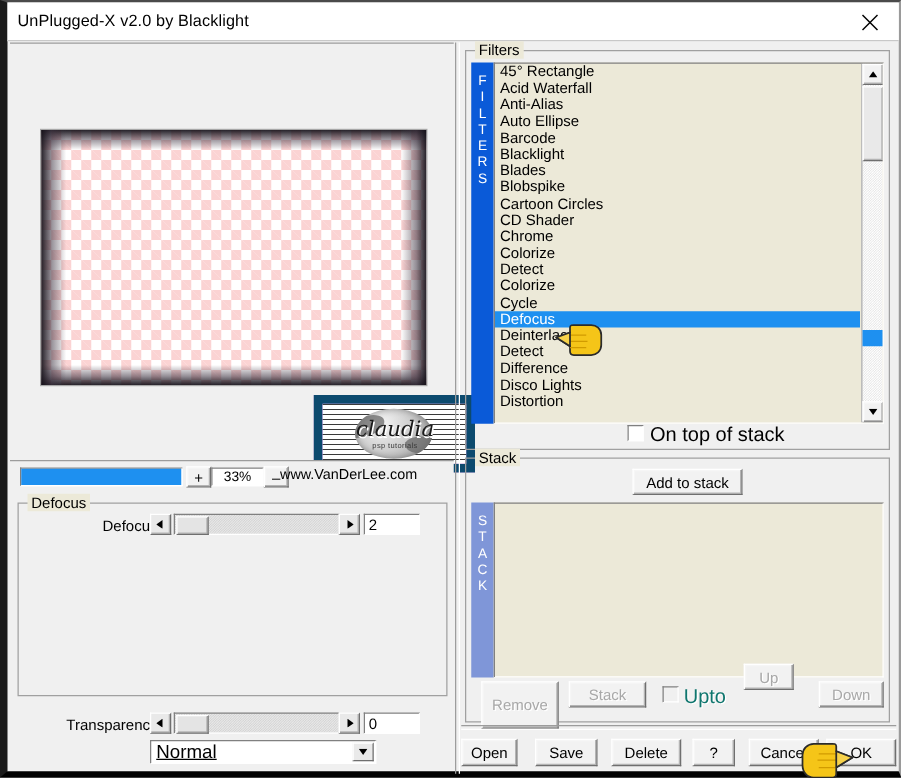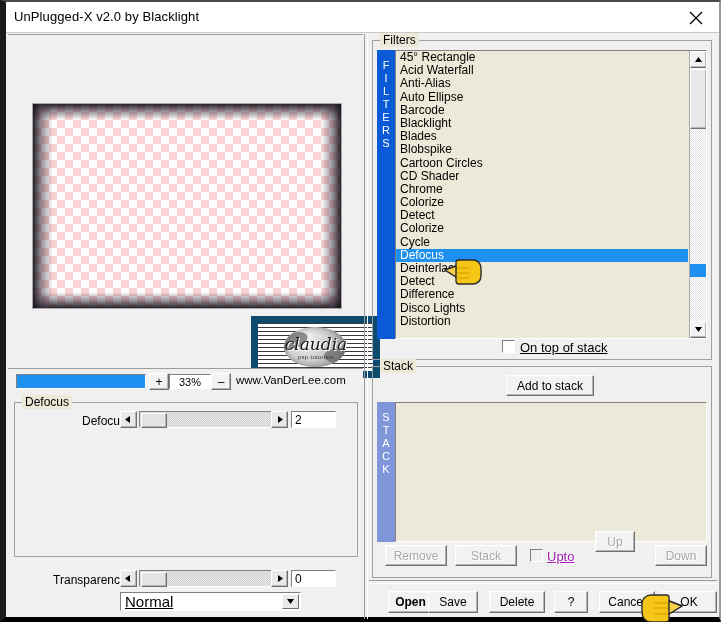--- a/index.html
+++ b/index.html
@@ -206,21 +206,21 @@
     width: 42px; height: 15px;
     background: #ffffff;
     border: 1px solid;
     border-color: #808080 #ffffff #ffffff #808080;
     box-sizing: border-box;
     font-size: 11px;
     display: flex; align-items: center; justify-content: center;
   }
   .weblink {
     position: absolute;
-    left: 228px; top: 5px;
+    left: 216px; top: 5px;
     font-size: 11.5px;
     color: #000;
     white-space: nowrap;
   }
 
   
   .slider-track {
     position: absolute;
     height: 17px;
     background-color: #e8e8e8;
@@ -336,26 +336,25 @@
     width: 13px; height: 13px;
     background: #ffffff;
     border: 1px solid;
     border-color: #808080 #ffffff #ffffff #808080;
     box-sizing: border-box;
     cursor: pointer;
   }
   .chk.disabled { background: #f0f0f0; }
   .chk-label {
     position: absolute;
-    font-size: 13px;
+    font-size: 16px;
     color: #000;
     white-space: nowrap;
-    text-decoration: underline;
-  }
-  .chk-label.disabled { color: #a21caf; text-shadow: 1px 1px 0 #fff; }
+  }
+  .chk-label.disabled { color: #0f766e; text-shadow: 1px 1px 0 #fff; }
   .stack-list {
     position: absolute;
     background: #ece9d8;
     border: 1px solid;
     border-color: #808080 #ffffff #ffffff #808080;
     box-sizing: border-box;
   }
   .hr-sep {
     position: absolute;
     height: 2px;
@@ -525,30 +524,30 @@
       <span>T</span>
       <span>A</span>
       <span>C</span>
       <span>K</span>
     </div>
 
   <div class="stack-list" style="left:389px; top:400px; width:312px; height:140px;">
     <div id="stack-items"></div>
   </div>
 
-  <div class="btn disabled" style="left:379px; top:543px; width:62px; height:21px;">Remove</div>
+  <div class="btn disabled" style="left:379px; top:543px; width:62px; height:38px;">Remove</div>
   <div class="btn disabled" style="left:449px; top:543px; width:62px; height:21px;">Stack</div>
   <div class="chk disabled" style="left:524px; top:547px;"></div>
   <div class="chk-label disabled" style="left:541px; top:547px;">Upto</div>
   <div class="btn disabled" style="left:589px; top:529px; width:40px; height:21px;">Up</div>
   <div class="btn disabled" style="left:649px; top:543px; width:52px; height:21px;">Down</div>
 
   <div class="hr-sep" style="left:363px; top:578px; width:348px;"></div>
 
-  <div class="btn" style="left:382px; top:589px; width:45px; height:22px;font-weight:bold;">Open</div>
+  <div class="btn" style="left:363px; top:589px; width:45px; height:22px;">Open</div>
   <div class="btn" style="left:422px; top:589px; width:50px; height:22px;">Save</div>
   <div class="btn" style="left:483px; top:589px; width:56px; height:22px;">Delete</div>
   <div class="btn" style="left:548px; top:589px; width:34px; height:22px;">?</div>
   <div class="btn" style="left:593px; top:589px; width:56px; height:22px;">Cancel</div>
   <div class="btn" style="left:655px; top:589px; width:56px; height:22px;">OK</div>
 
   <div class="hand-cursor" style="left:437px; top:257px;">
     <svg width="40" height="28" viewBox="0 0 40 28">
       <path d="M2 11 L13 7 L13 3 C13 1 15 1 16 1 L30 1 C34 1 38 4 38 9 L38 17 C38 22 34 25 30 25 L16 25 C14 25 13 24 13 22 L13 18 Z" fill="#f5c518" stroke="#2b2b2b" stroke-width="1.4" stroke-linejoin="round"></path>
       <path d="M13 9 L26 9 M13 14 L27 14 M13 19 L26 19" stroke="#d19b00" stroke-width="1" fill="none"></path>

